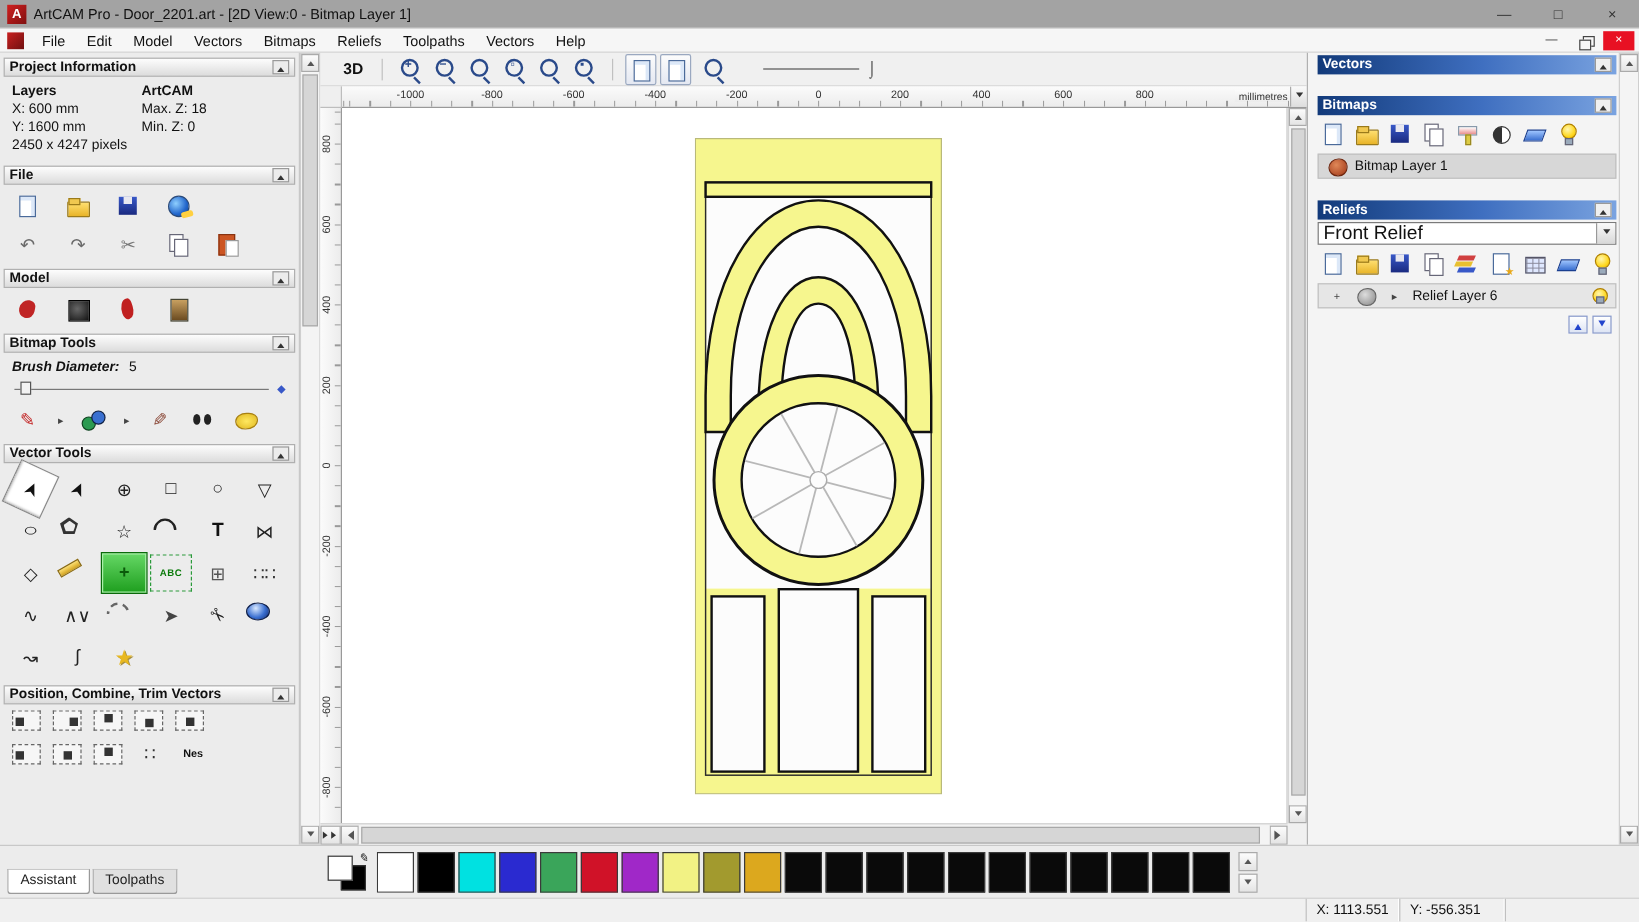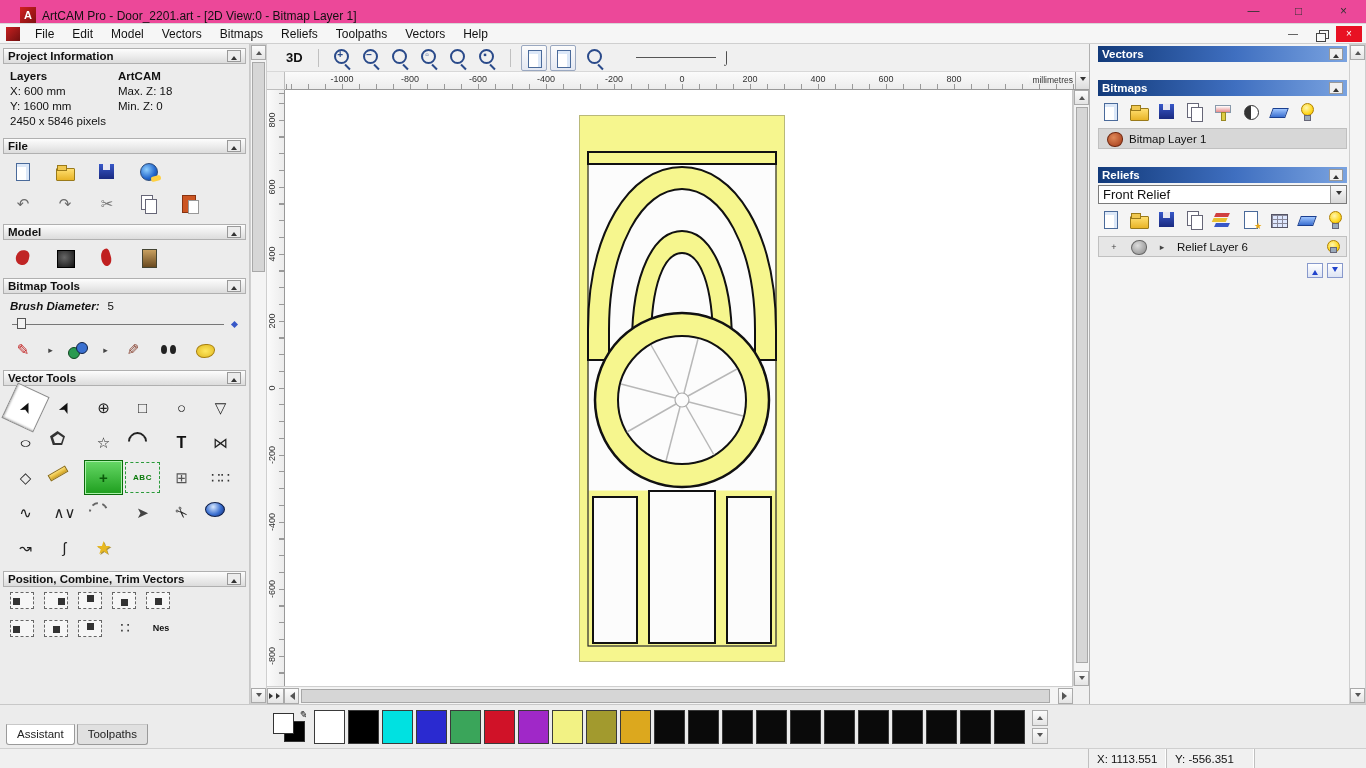--- a/index.html
+++ b/index.html
@@ -1,22 +1,22 @@
 <!DOCTYPE html>
 <html><head>
 <meta charset="utf-8">
 <style>
   html,body{margin:0;padding:0}
   body{width:1366px;height:768px;position:relative;overflow:hidden;background:#f0f0f0;
        font-family:"Liberation Sans",sans-serif;font-size:12px;color:#111;-webkit-font-smoothing:antialiased}
   *{box-sizing:border-box}
 
   
-  #titlebar{position:absolute;top:0;left:0;right:0;height:24px;background:#ec4899;border-bottom:1px solid #d8d8d8;
-            display:flex;align-items:flex-end;padding-left:20px}
+  #titlebar{position:absolute;top:0;left:0;right:0;height:24px;background:#a3a3a3;border-bottom:1px solid #d8d8d8;
+            display:flex;align-items:center;padding-left:6px}
   .app-logo{width:16px;height:16px;background:linear-gradient(135deg,#d02020,#801010);color:#fff;font-weight:bold;
             font-size:11px;display:flex;align-items:center;justify-content:center;margin-right:6px}
   .app-logo::before{content:"A"}
   .title-text{font-size:12px;color:#111;flex:1;white-space:nowrap;overflow:hidden}
   .win-controls{display:flex;height:24px}
   .win-controls .ticon{width:45px;height:24px;font-size:12px;color:#333}
 
   
   #menubar{position:absolute;top:24px;left:0;right:0;height:20px;background:#f6f6f6;border-bottom:1px solid #cfcfcf;
            display:flex;align-items:center;padding:0 2px}
@@ -210,21 +210,21 @@
   .blue-h .collapse{background:#f0f0f0}
   .gap14{height:14px}
   .pan-row{display:flex;align-items:center;gap:2px;padding:1px 0}
   .layer-row{display:flex;align-items:center;gap:4px;height:21px;padding:0 4px;margin:2px 0;border:1px solid #c0c0c0;
              font-size:11.5px}
   .layer-sel{background:#d7d7d7}
   .layer-plain{background:#e6e6e6}
   .layer-label{flex:1}
   .layer-row .ticon{width:22px;height:21px}
   .combo{display:flex;border:1px solid #7a7a7a;background:#fff;height:19px;margin:2px 0;align-items:center}
-  .combo .val{flex:1;padding:0 4px;font-size:13px}
+  .combo .val{flex:1;padding:0 4px;font-size:16px}
   .combo .btn{width:16px;height:100%;background:linear-gradient(#fafafa,#d8d8d8);border-left:1px solid #999;
               display:flex;align-items:center;justify-content:center}
   .combo .tri-dn{border-width:3px;border-top:4px solid #333;margin:0}
   .updn-row{display:flex;justify-content:flex-end;gap:4px;padding:4px 4px 0}
   .updn{width:16px;height:15px;border:1px solid #8899cc;background:linear-gradient(#fff,#dde4f4);
         display:flex;align-items:center;justify-content:center}
   .updn .tri-up{border-width:3px;border-bottom:5px solid #2244cc;margin:0}
   .updn .tri-dn{border-width:3px;border-top:5px solid #2244cc;margin:0}
 
   
@@ -295,21 +295,21 @@
     <span>Project Information</span>
     <span class="collapse">
         <i class="tri-up"></i>
       </span>
   </div>
   <div class="pi-grid">
     <div class="pi-col1">
       <div class="pi-label">Layers</div>
       <div>X: 600 mm</div>
       <div>Y: 1600 mm</div>
-      <div>2450 x 5846 pixels</div>
+      <div>2450 x 4247 pixels</div>
     </div>
     <div class="pi-col2">
       <div class="pi-label">ArtCAM</div>
       <div>Max. Z: 18</div>
       <div>Min. Z: 0</div>
     </div>
   </div>
 
   <div class="sec-h">
     <span>File</span>

